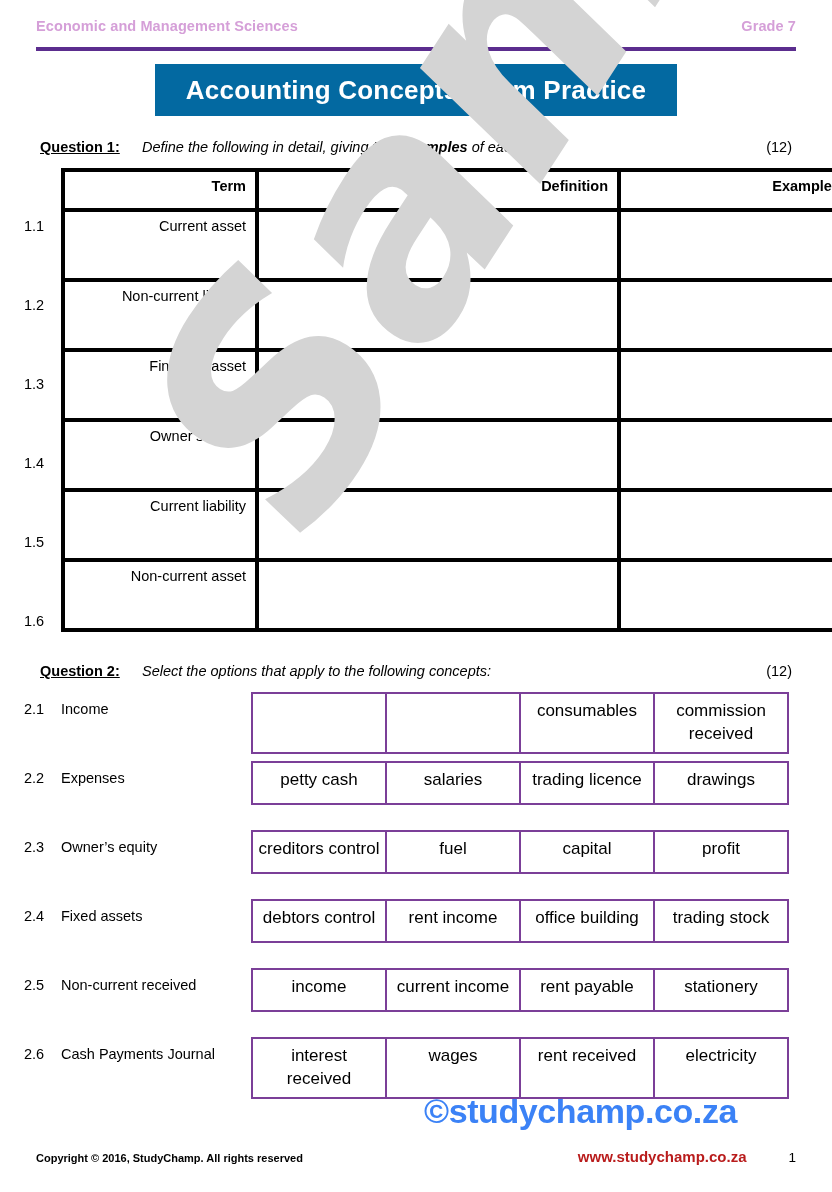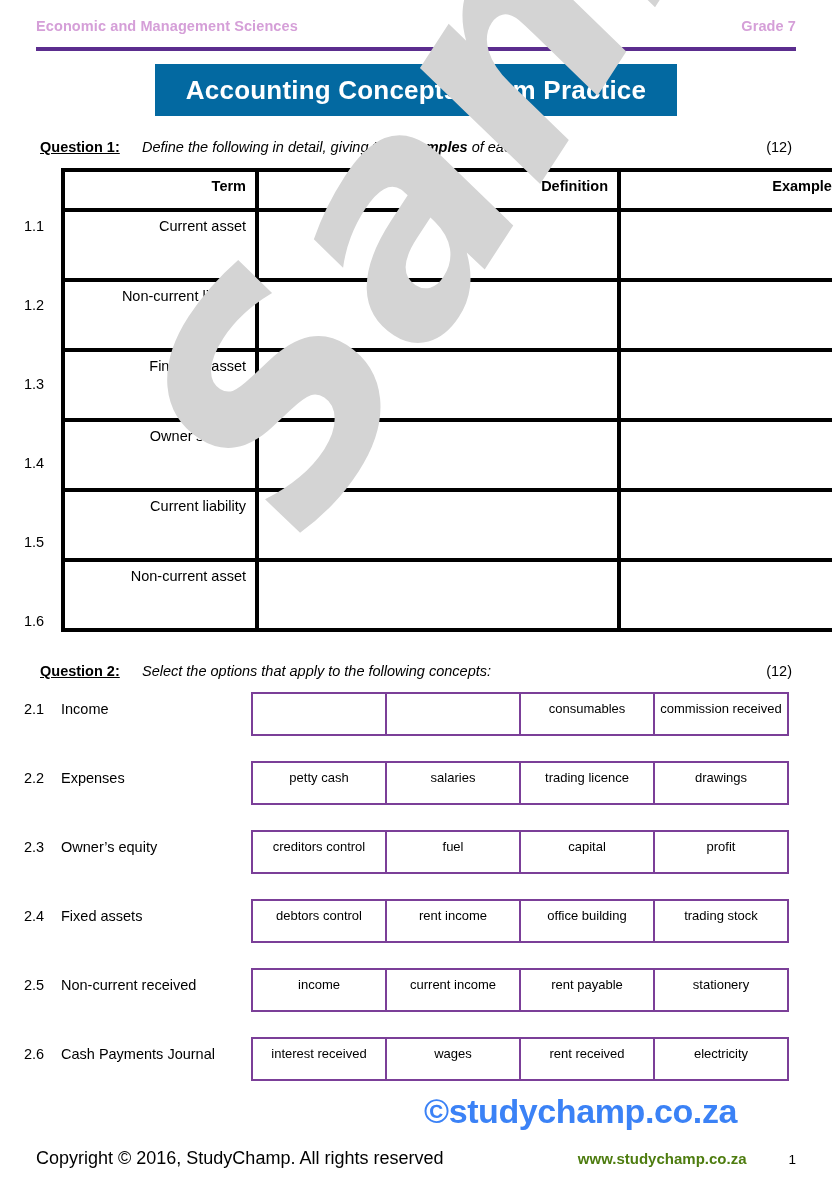--- a/index.html
+++ b/index.html
@@ -154,21 +154,21 @@
   .q2-options {
     flex: 0 0 538px;
     display: flex;
   }
   .q2-opt {
     flex: 1 1 0;
     border: 2px solid #7b3f98;
     margin-left: -2px;
     padding: 6px 4px;
     text-align: center;
-    font-size: 13px;
+    font-size: 17px;
     line-height: 1.35;
     box-sizing: border-box;
     min-height: 44px;
   }
   .q2-opt:first-child { margin-left: 0; }
 
   
   .wm-sample {
     position: absolute;
     left: 0px;
@@ -209,28 +209,29 @@
   .doc-footer {
     position: absolute;
     left: 36px;
     top: 1148px;
     width: 760px;
     display: flex;
     align-items: baseline;
     z-index: 6;
   }
   .doc-footer .copyright {
-    font-size: 18px;
+    font-size: 11px;
     flex: 0 0 auto;
+    font-weight: bold;
   }
   .doc-footer .spacer { flex: 1 1 auto; }
   .doc-footer .site {
     font-size: 15px;
     font-weight: bold;
-    color: #4d7c0f;
+    color: #b91c1c;
     flex: 0 0 auto;
     margin-right: 42px;
   }
   .doc-footer .pagenum {
     font-size: 13.5px;
     flex: 0 0 auto;
   }
 </style>
 </head>
 <body>

